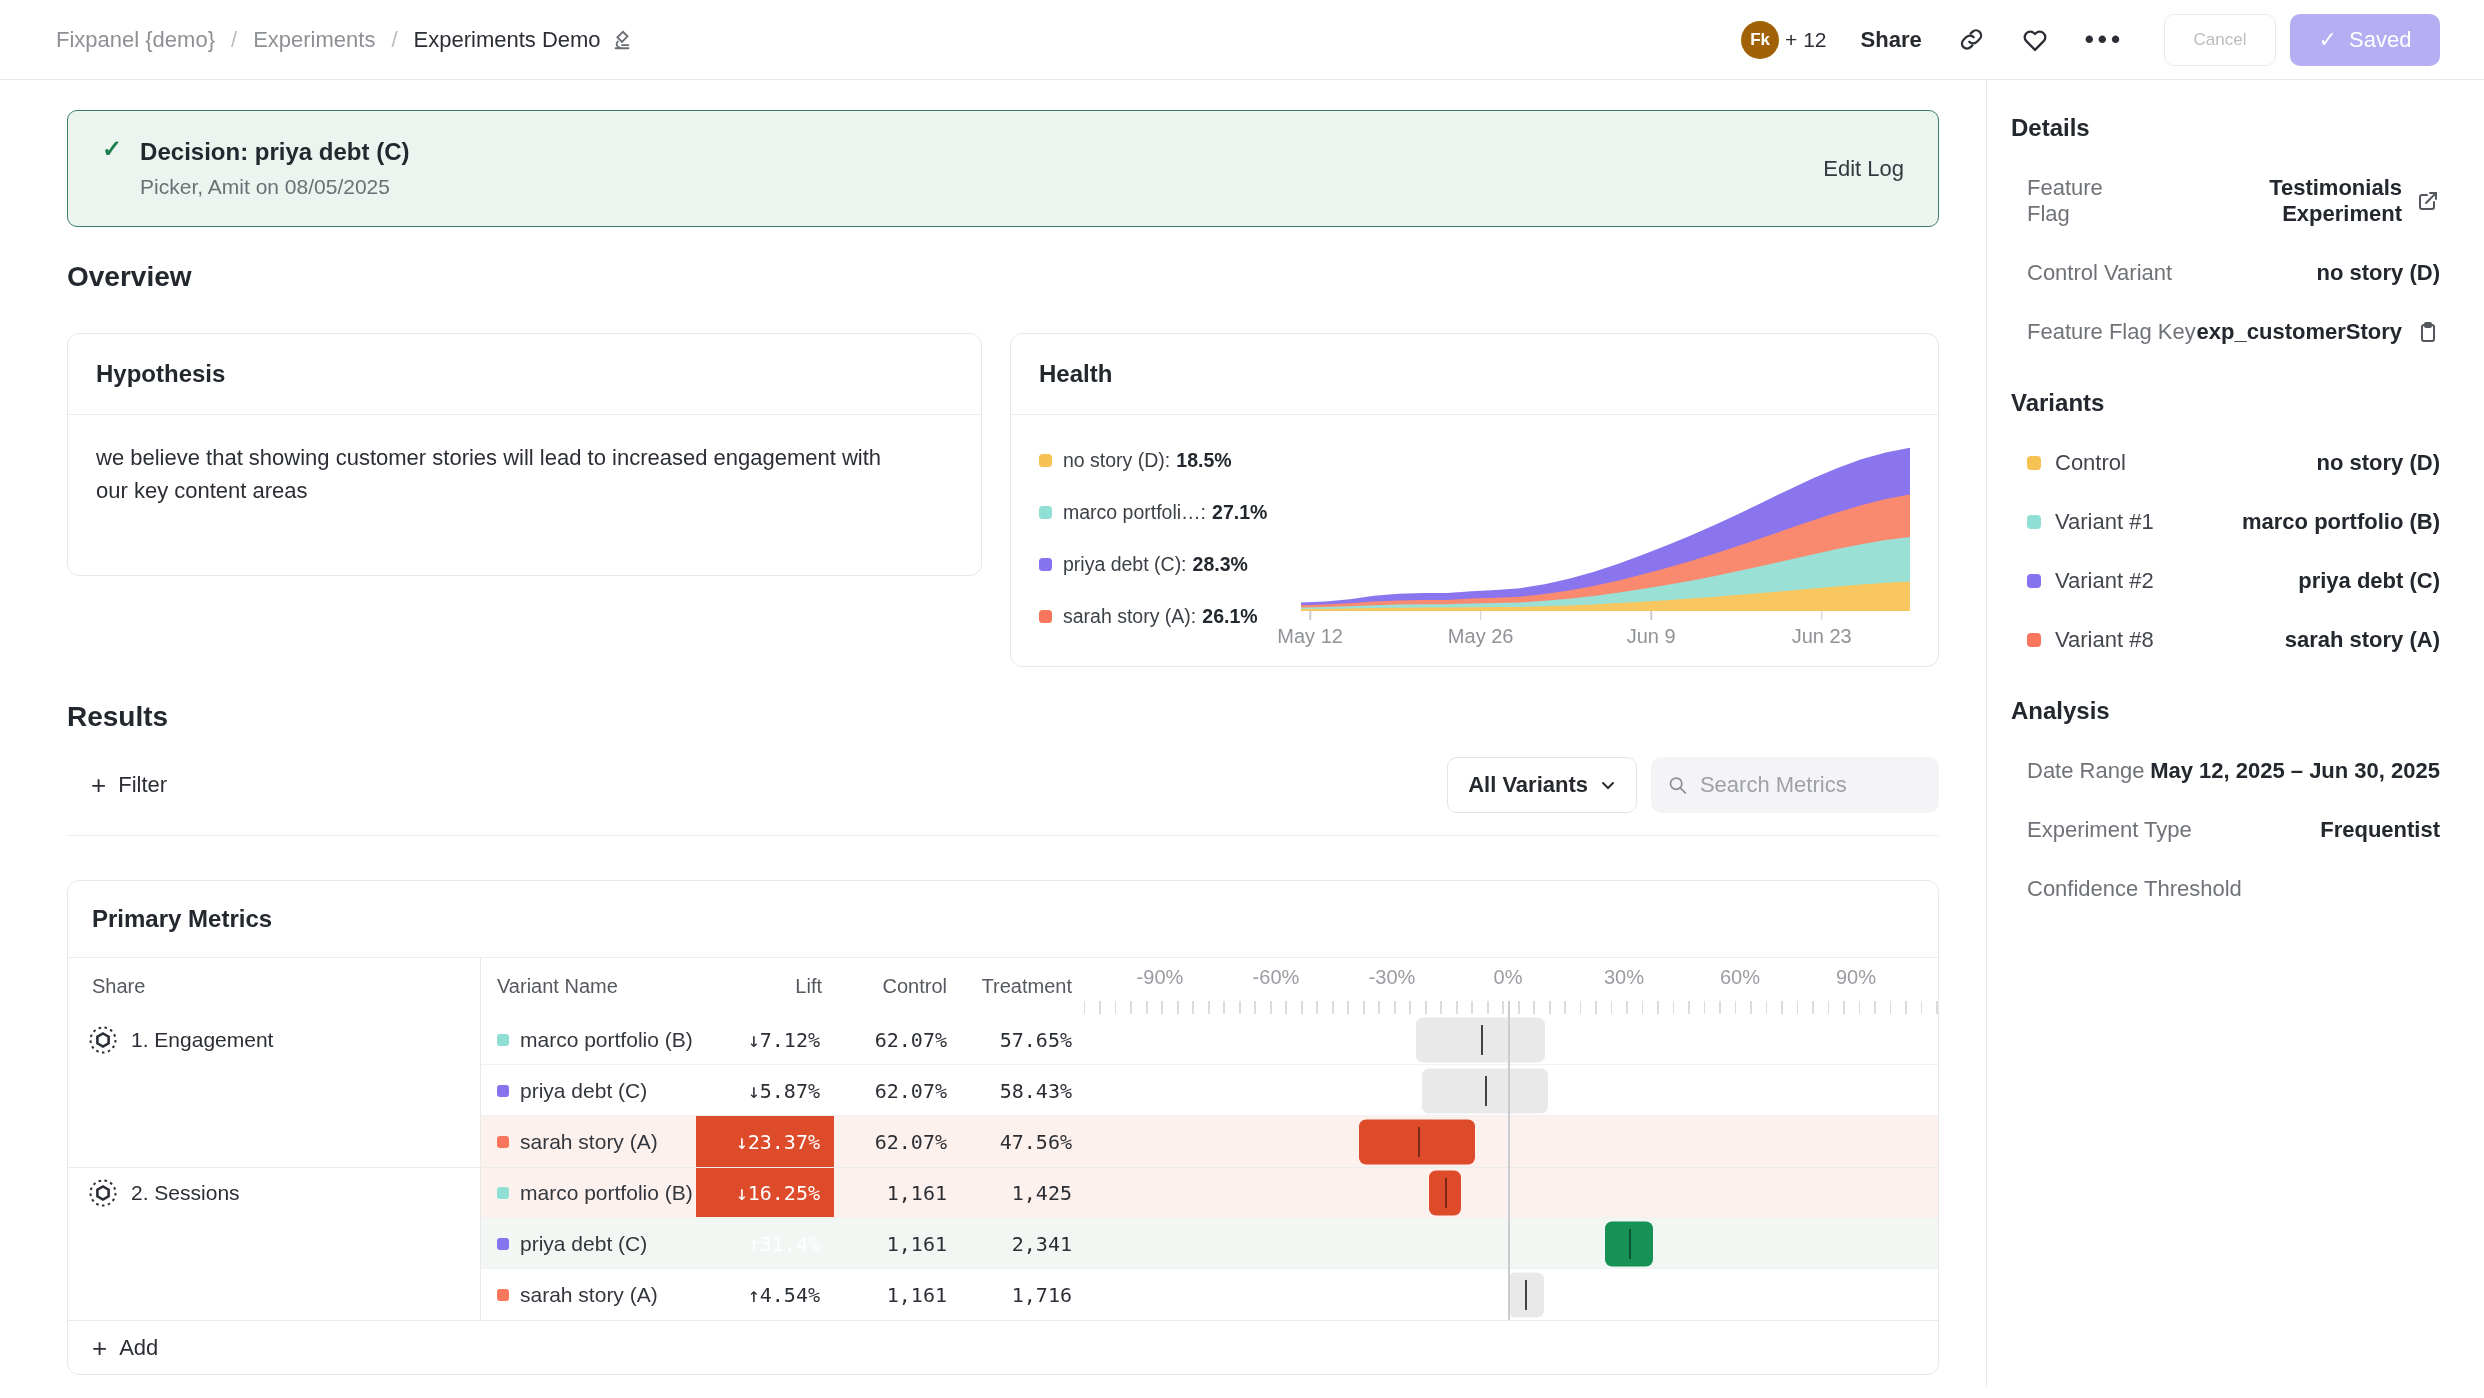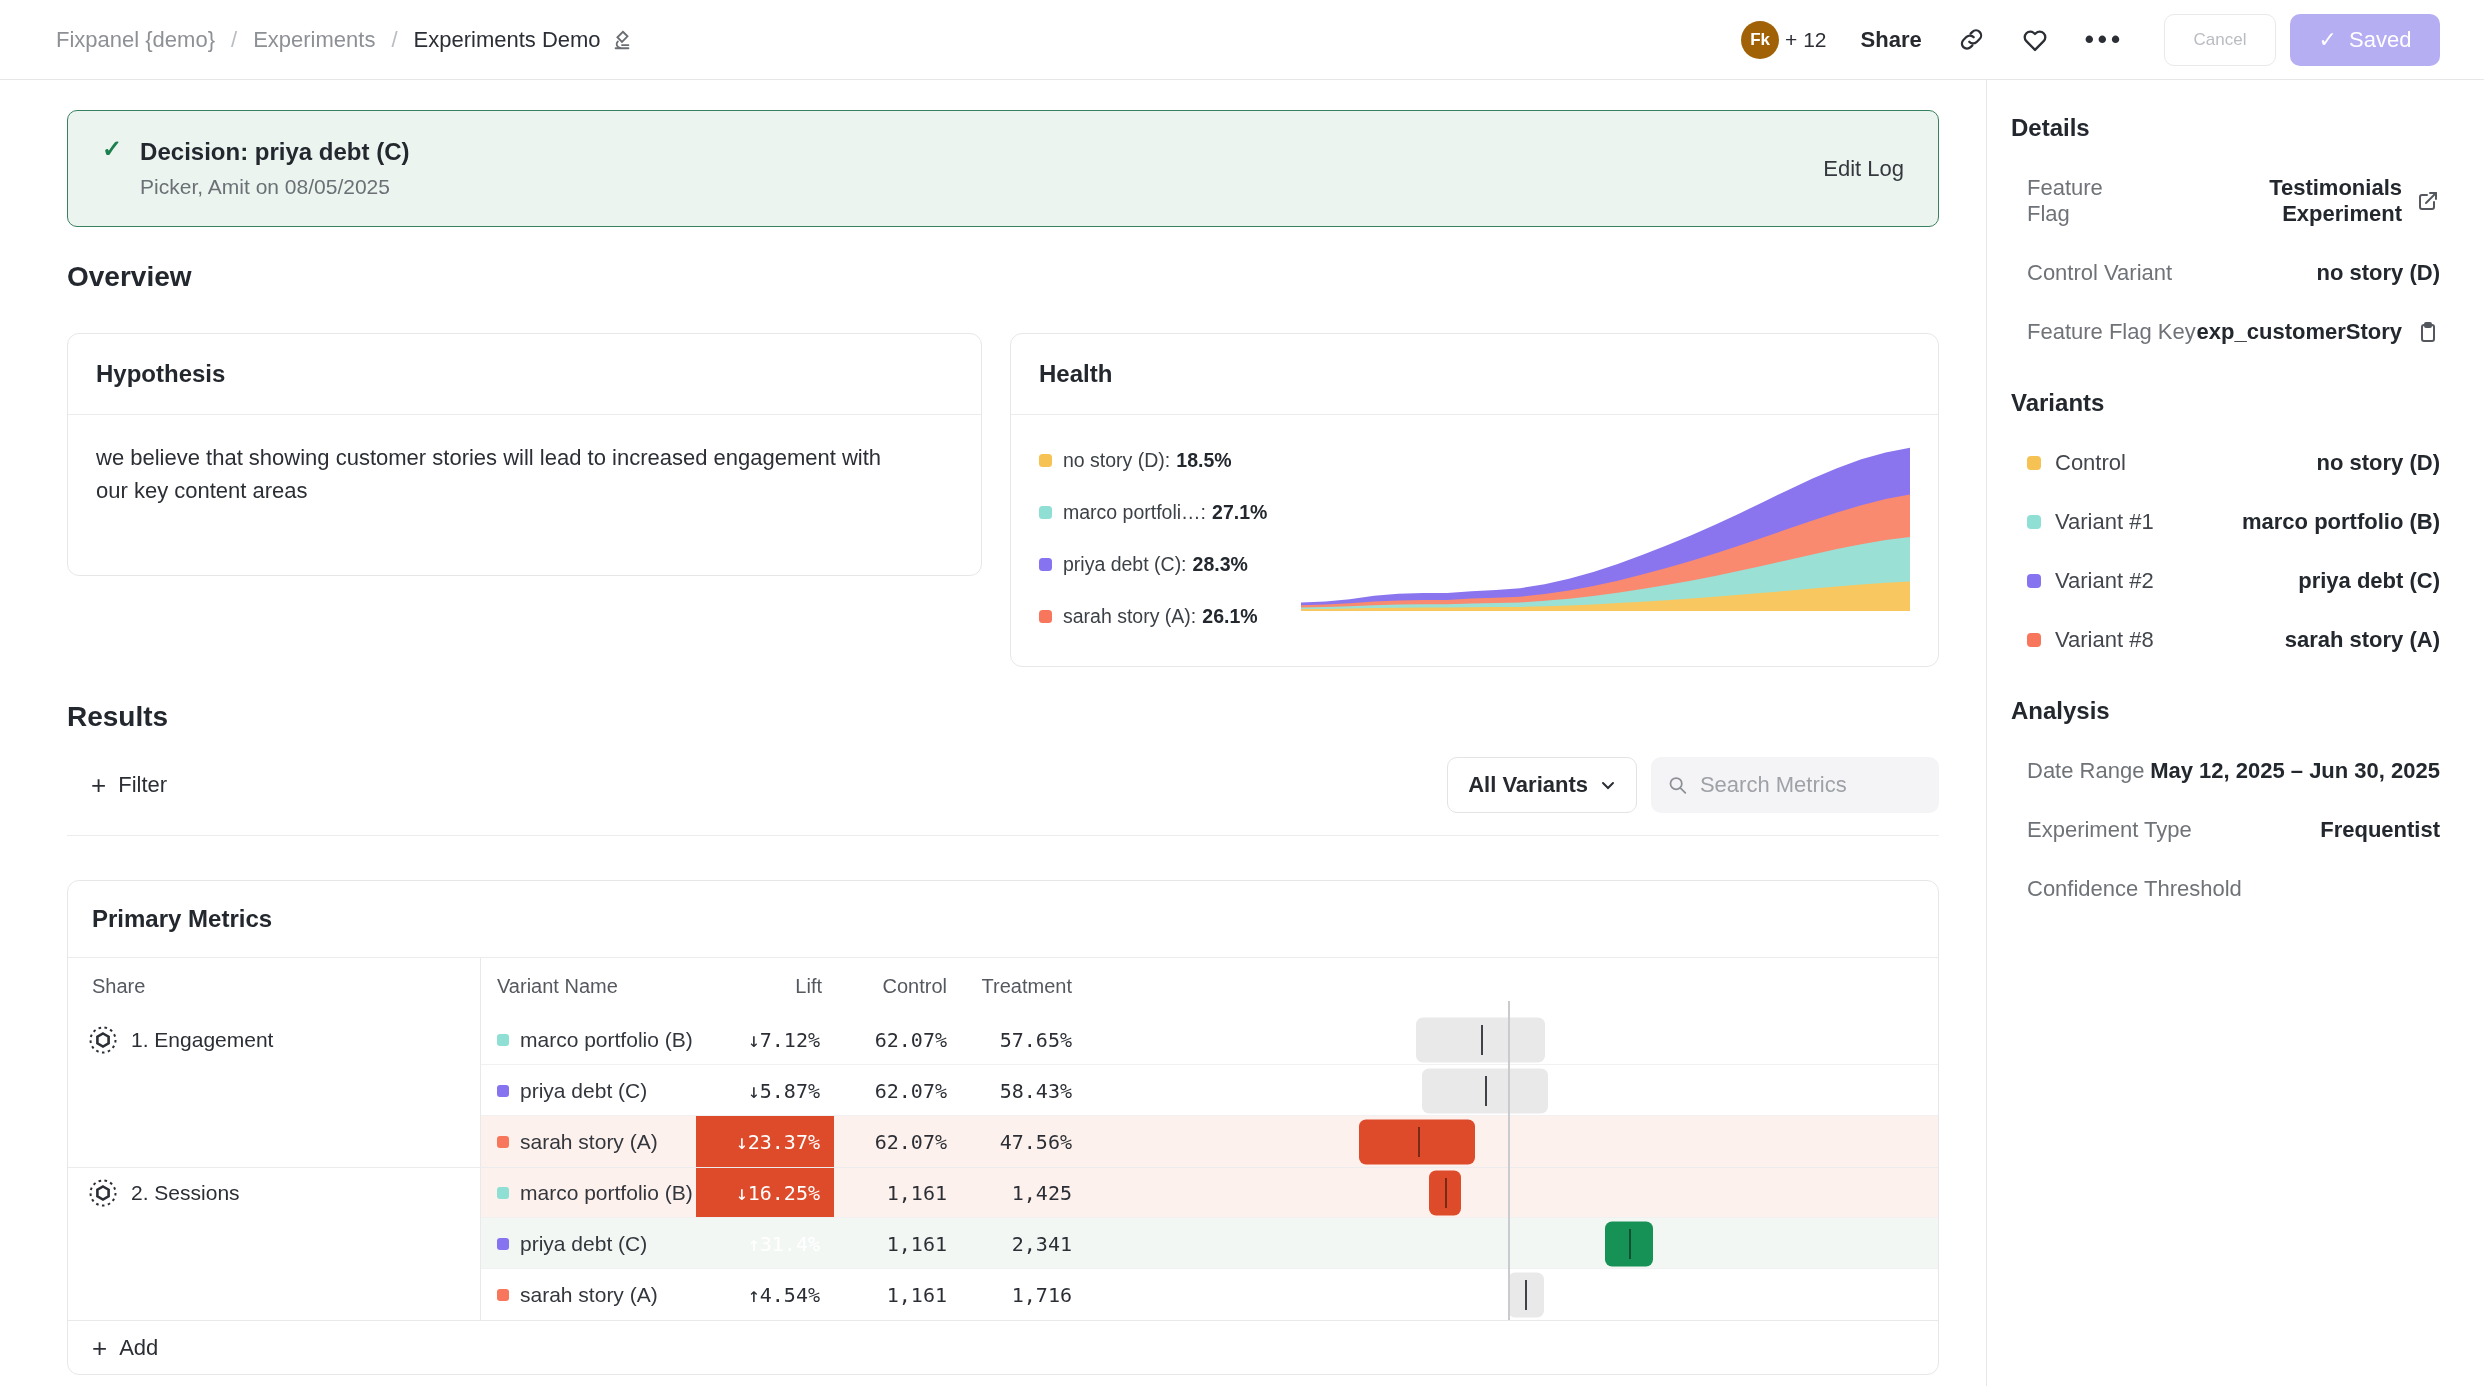--- a/index.html
+++ b/index.html
@@ -210,20 +210,30 @@
                 <span class="legend-val">26.1%</span>
               </div>
             </div>
         <div class="hchart">
           <svg id="health-svg" viewBox="0 0 600 172" preserveAspectRatio="none">
                 <polygon points="0.0,163.6 24.0,162.5 48.0,160.2 72.0,156.8 96.0,154.8 120.0,154.1 144.0,154.1 168.0,152.2 192.0,150.9 216.0,149.2 240.0,145.3 264.0,139.7 288.0,133.0 312.0,125.0 336.0,116.0 360.0,106.6 384.0,96.5 408.0,85.7 432.0,74.4 456.0,62.7 480.0,50.9 504.0,39.6 528.0,29.3 552.0,20.3 576.0,13.6 600.0,8.7 600,172 0,172" fill="#8b75ee"></polygon>
                 <polygon points="0.0,166.3 24.0,165.6 48.0,164.3 72.0,162.5 96.0,161.4 120.0,160.9 144.0,160.9 168.0,159.6 192.0,158.7 216.0,157.7 240.0,155.1 264.0,151.5 288.0,147.1 312.0,141.7 336.0,135.5 360.0,129.1 384.0,122.0 408.0,114.5 432.0,106.5 456.0,98.3 480.0,89.8 504.0,81.6 528.0,73.6 552.0,66.2 576.0,60.1 600.0,55.4 600,172 0,172" fill="#f98a70"></polygon>
                 <polygon points="0.0,168.4 24.0,168.1 48.0,167.2 72.0,166.3 96.0,165.6 120.0,165.3 144.0,165.3 168.0,164.5 192.0,164.0 216.0,163.5 240.0,161.8 264.0,159.7 288.0,157.1 312.0,153.8 336.0,150.0 360.0,146.1 384.0,141.7 408.0,136.9 432.0,131.7 456.0,126.5 480.0,120.9 504.0,115.5 528.0,110.1 552.0,105.2 576.0,101.1 600.0,98.0 600,172 0,172" fill="#9ae0d5"></polygon>
                 <polygon points="0.0,170.0 24.0,169.9 48.0,169.5 72.0,169.1 96.0,168.7 120.0,168.6 144.0,168.6 168.0,168.2 192.0,168.1 216.0,167.9 240.0,167.2 264.0,166.4 288.0,165.4 312.0,164.1 336.0,162.7 360.0,161.2 384.0,159.6 408.0,157.7 432.0,155.8 456.0,153.8 480.0,151.7 504.0,149.6 528.0,147.4 552.0,145.5 576.0,143.8 600.0,142.5 600,172 0,172" fill="#f8c75f"></polygon>
               </svg>
+          <div class="xaxis" id="health-xaxis">
+                <span class="xtick" style="left: 1.5%;"></span>
+                <span class="xlab" style="left: 1.5%;">May 12</span>
+                <span class="xtick" style="left: 29.5%;"></span>
+                <span class="xlab" style="left: 29.5%;">May 26</span>
+                <span class="xtick" style="left: 57.5%;"></span>
+                <span class="xlab" style="left: 57.5%;">Jun 9</span>
+                <span class="xtick" style="left: 85.5%;"></span>
+                <span class="xlab" style="left: 85.5%;">Jun 23</span>
+              </div>
         </div>
       </div>
     </section>
   </div>
 
   <h2 class="section">Results</h2>
 
   <div class="filter-row">
     <span class="filter-btn">
       <span class="plus">+</span>
@@ -247,20 +257,30 @@
 
   <section class="metrics-card">
     <div class="metrics-title">Primary Metrics</div>
     <div class="table-main" id="table-main">
       <div class="thead">
         <div class="th-metric">Share</div>
         <div class="th-variant">Variant Name</div>
         <div class="th-right">Lift</div>
         <div class="th-right">Control</div>
         <div class="th-right">Treatment</div>
+        <div class="th-chart" id="axis-header">
+          <div class="ruler"></div>
+        <span class="axis-lab" style="left: 75.97px;">-90%</span>
+              <span class="axis-lab" style="left: 191.98px;">-60%</span>
+              <span class="axis-lab" style="left: 307.99px;">-30%</span>
+              <span class="axis-lab" style="left: 424px;">0%</span>
+              <span class="axis-lab" style="left: 540.01px;">30%</span>
+              <span class="axis-lab" style="left: 656.02px;">60%</span>
+              <span class="axis-lab" style="left: 772.03px;">90%</span>
+            </div>
       </div>
       <div id="metric-rows">
             <div class="mrow">
               <div class="cell c-metric">
                 <span>
                   <svg class="ic" width="30" height="30" viewBox="0 0 30 30" fill="none">
                     <circle cx="15" cy="15" r="12.5" stroke="#2b2f35" stroke-width="2" stroke-dasharray="2.6 3.4"></circle>
                     <path d="M15 8.5l5.6 3.25v6.5L15 21.5l-5.6-3.25v-6.5z" stroke="#2b2f35" stroke-width="2.6" fill="none"></path>
                   </svg>
                 </span>

